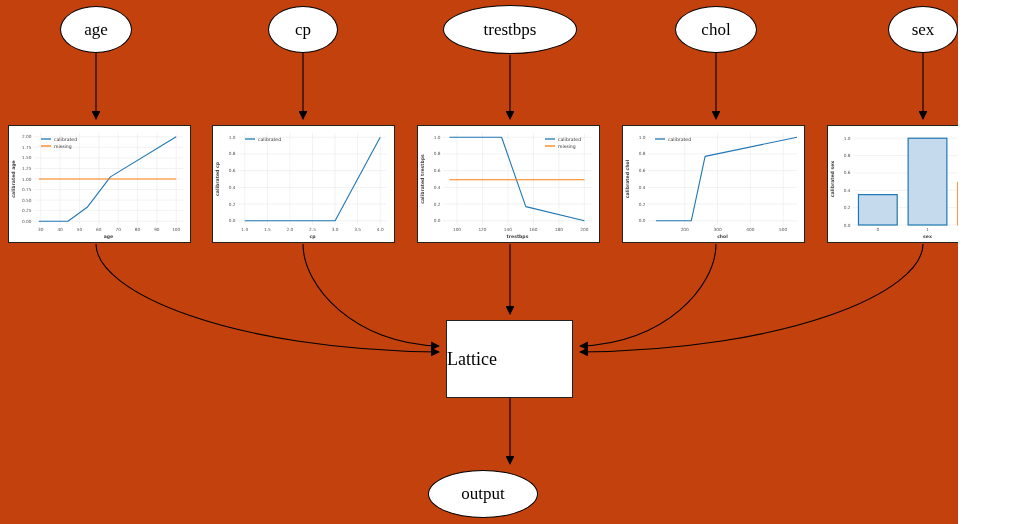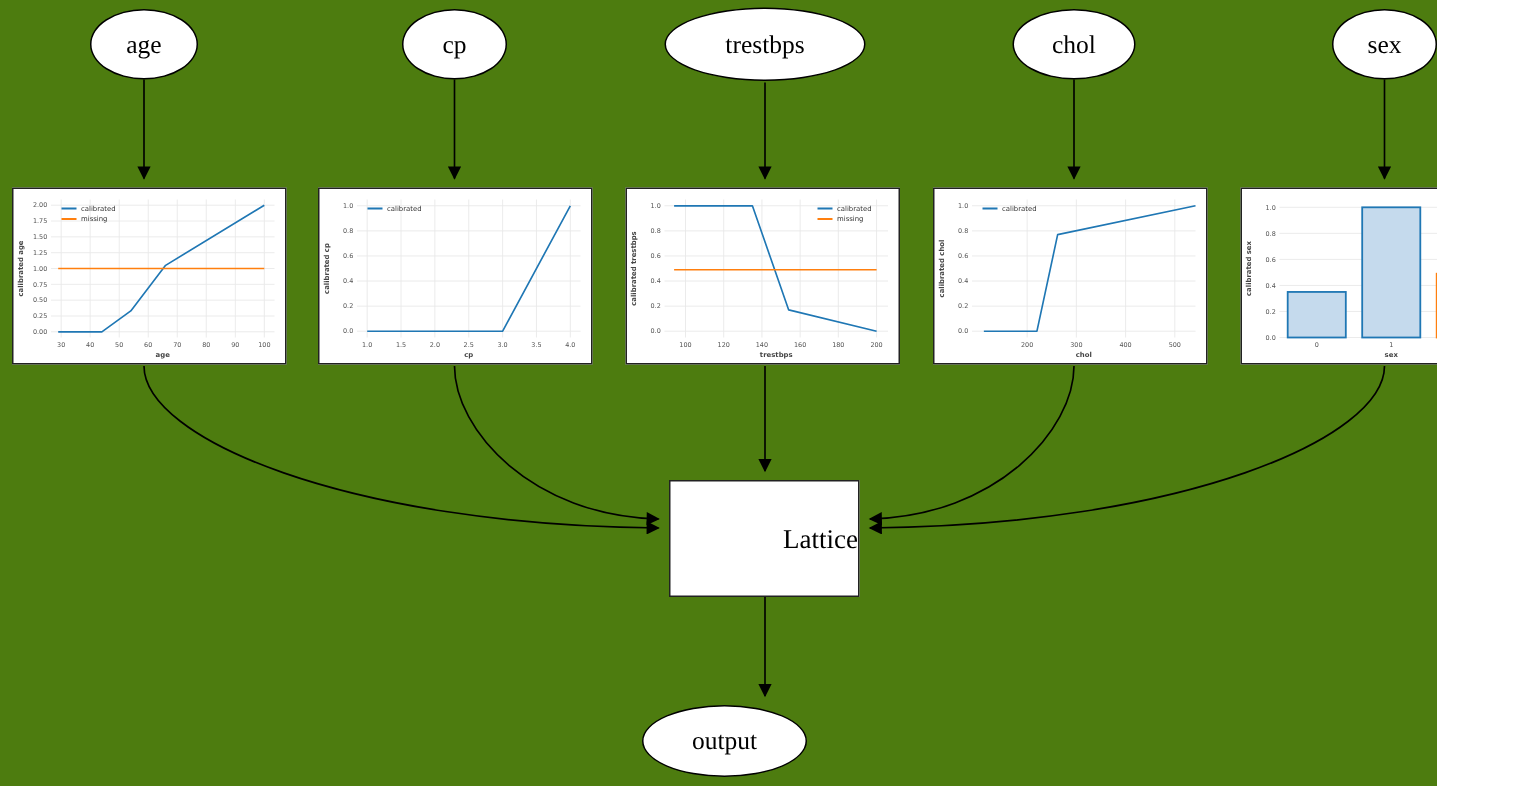--- a/index.html
+++ b/index.html
@@ -1,32 +1,32 @@
 <!DOCTYPE html>
 <html><head>
 <meta charset="utf-8">
 <style>
   html,body{margin:0;padding:0;background:#fff;}
   #stage{
-    position:relative;width:958px;height:524px;background:#4d7c0f;
+    position:relative;width:958px;height:524px;background:#c2410c;
     font-family:"Liberation Serif", serif;overflow:hidden;
   }
   .node-ellipse{
     position:absolute;border:1px solid #000;border-radius:50%;
     display:flex;align-items:center;justify-content:center;
     font-size:17px;color:#000;background:#fff;box-sizing:border-box;z-index:2;
   }
   .chart-box{
     position:absolute;width:183px;height:118px;border:1px solid #222;
     background:#fff;box-sizing:border-box;z-index:2;
   }
   .chart-box svg{display:block;}
   #lattice-box{
     position:absolute;border:1px solid #222;background:#fff;
-    display:flex;align-items:center;justify-content:flex-end;
+    display:flex;align-items:center;justify-content:flex-start;
     font-size:18px;color:#000;box-sizing:border-box;z-index:2;
   }
   #edges{position:absolute;left:0;top:0;z-index:3;pointer-events:none;}
   .edge{stroke:#000;stroke-width:1.1;fill:none;}
 </style>
 </head>
 <body>
 
 <div id="stage">
 

